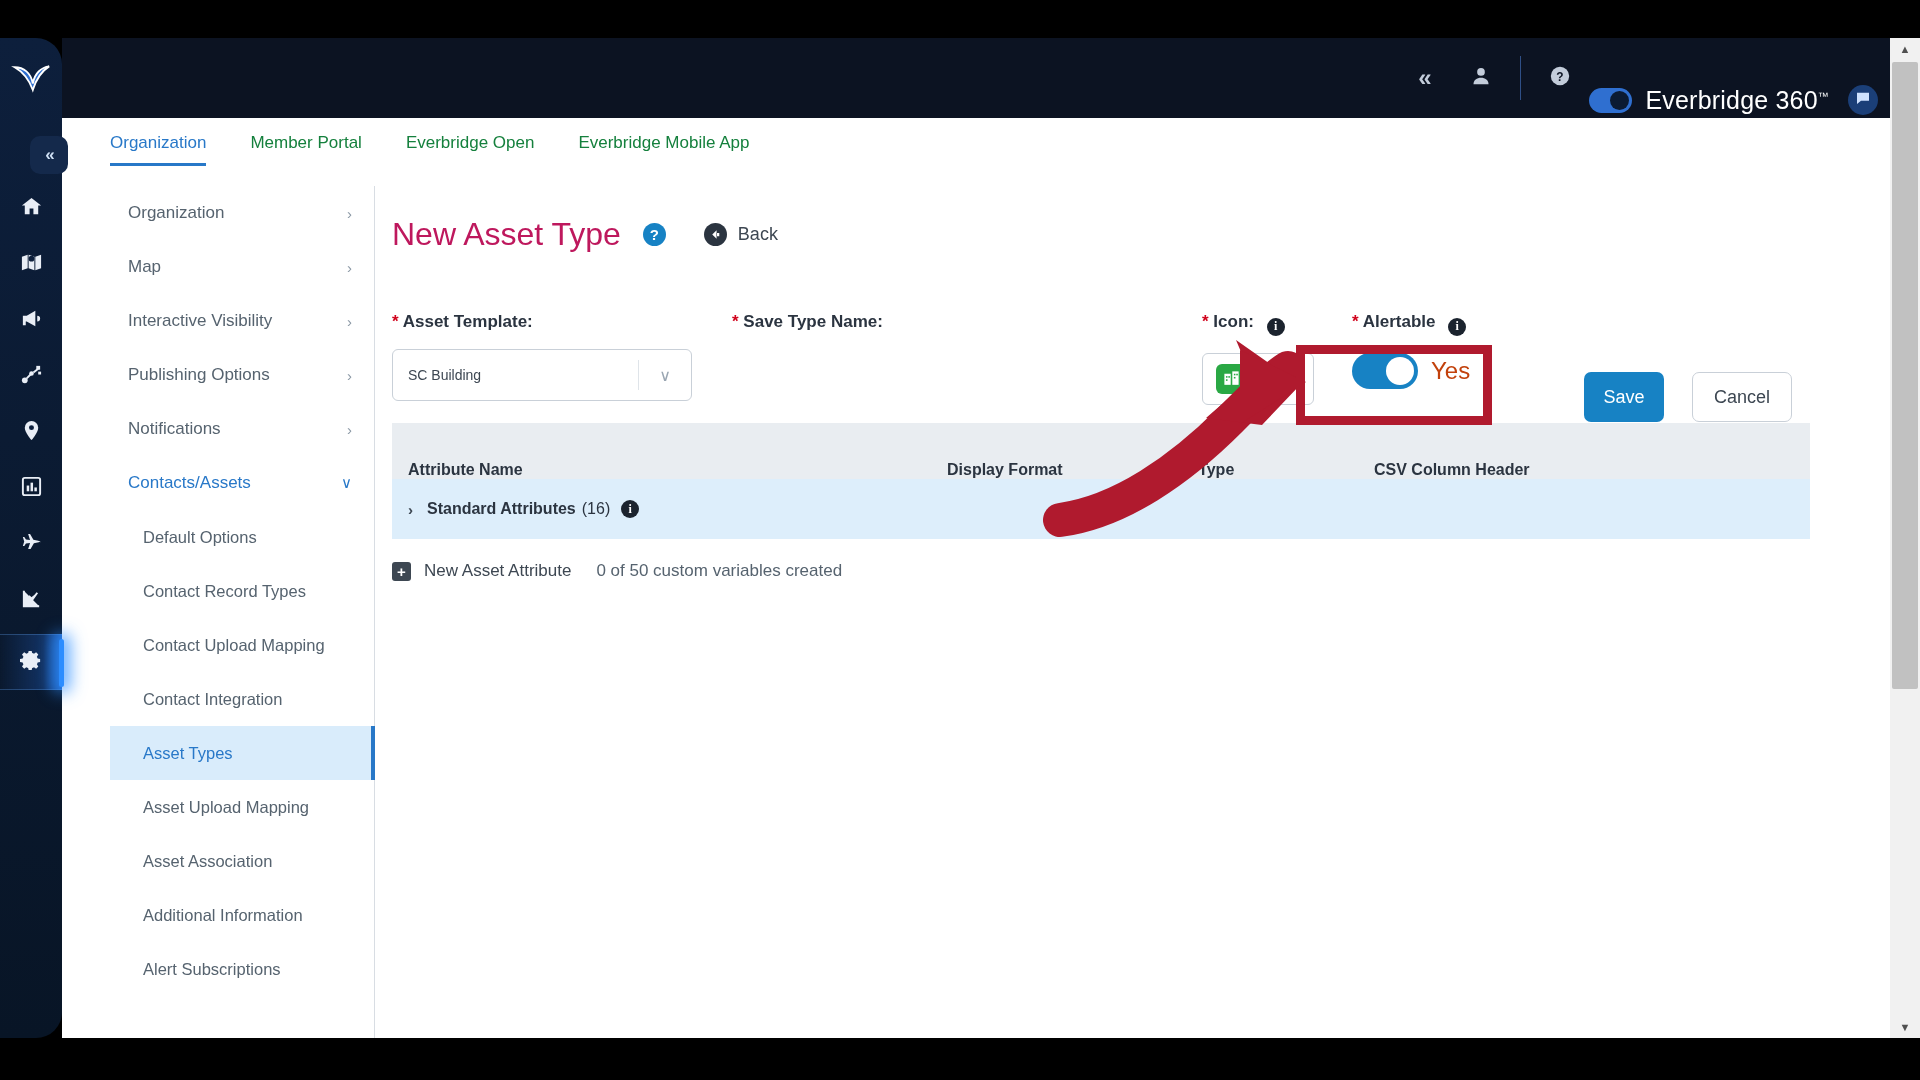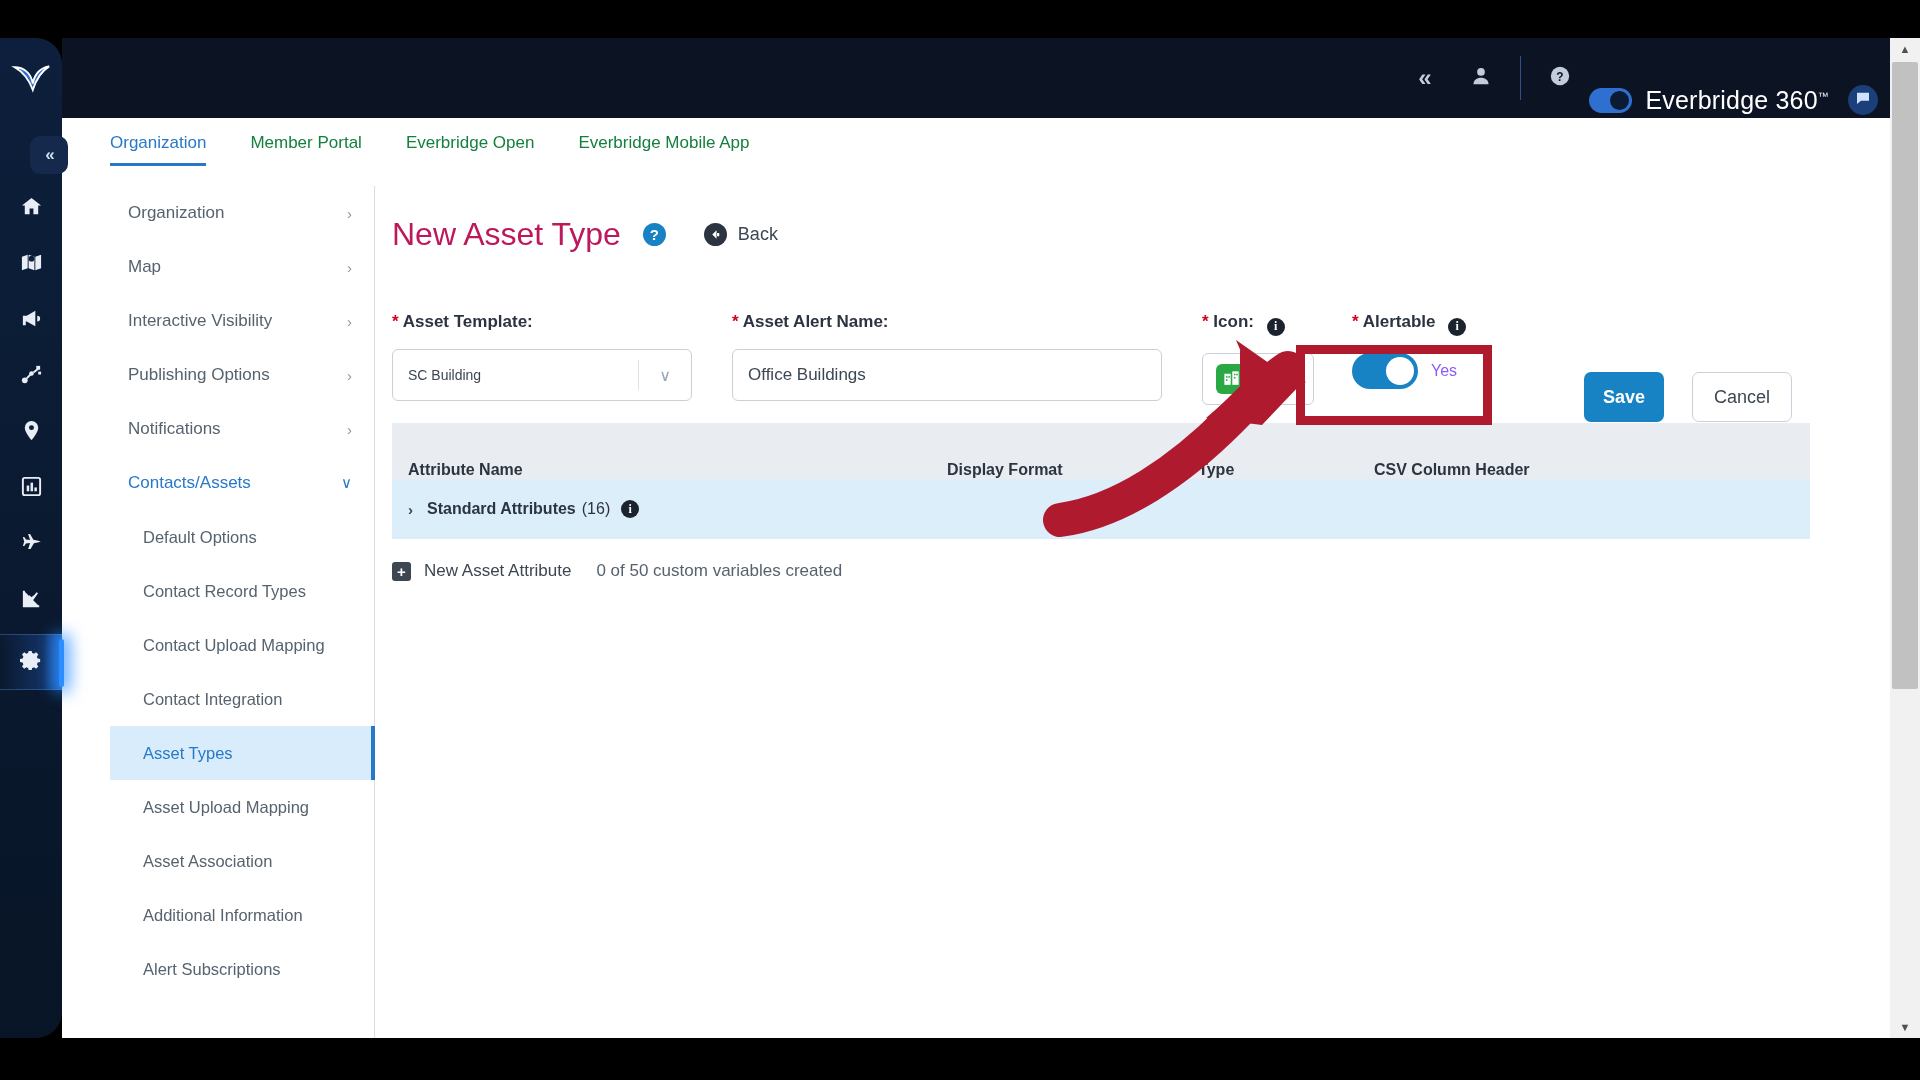--- a/index.html
+++ b/index.html
@@ -175,27 +175,27 @@
   .icon-picker .sep2 { width:1px; height:30px; background:#dfe4e9; margin-left:13px;}
 
   .toggle-wrap { margin-top:17px; display:flex; align-items:center; gap:13px;}
   .toggle {
     width:66px; height:36px; border-radius:18px; background:#1782c4; position:relative;
   }
   .toggle::after{
     content:""; position:absolute; right:4px; top:4px; width:28px; height:28px;
     border-radius:50%; background:#fff;
   }
-  .toggle-label{ font-size:16px; color:#8b5cf6;}
+  .toggle-label{ font-size:24px; color:#c2410c;}
 
   .btn {
     margin-top:17px; height:50px; border-radius:7px; font-size:18px;
     display:flex; align-items:center; justify-content:center;
   }
-  .btn-primary{ width:80px; background:#1782c4; color:#fff;font-weight:bold;}
+  .btn-primary{ width:80px; background:#1782c4; color:#fff;}
   .btn-secondary{ width:100px; background:#fff; color:#3d4752; border:1px solid #c9d0d8;}
 
   
   .tbl { margin-top:20px; width:1418px; }
   .tbl-head {
     height:56px; background:#e9edf1; display:flex; align-items:flex-end;
     font-size:16px; font-weight:bold; color:#2b3440;
   }
   .th { padding-left:0; }
   .tbl-row {
@@ -475,24 +475,21 @@
           <div class="select-box">
             <span class="val">SC Building</span>
             <span class="sep"></span>
             <span class="caret">∨</span>
           </div>
         </div>
 
         <div class="fld" style="left:340px; top:0;">
           <div class="fld-label">
             <span class="req">*</span>
-            <span>Asset Alert Name:</span>
-          </div>
-          <div class="text-input" placeholder="Asset Type Name">
-            <span>Office Buildings</span>
+            <span>Save Type Name:</span>
           </div>
         </div>
 
         <div class="fld" style="left:810px; top:0;">
           <div class="fld-label">
             <span class="req">*</span>
             <span>Icon:</span>
             <span class="info-dot">i</span>
           </div>
           <div class="icon-picker">

